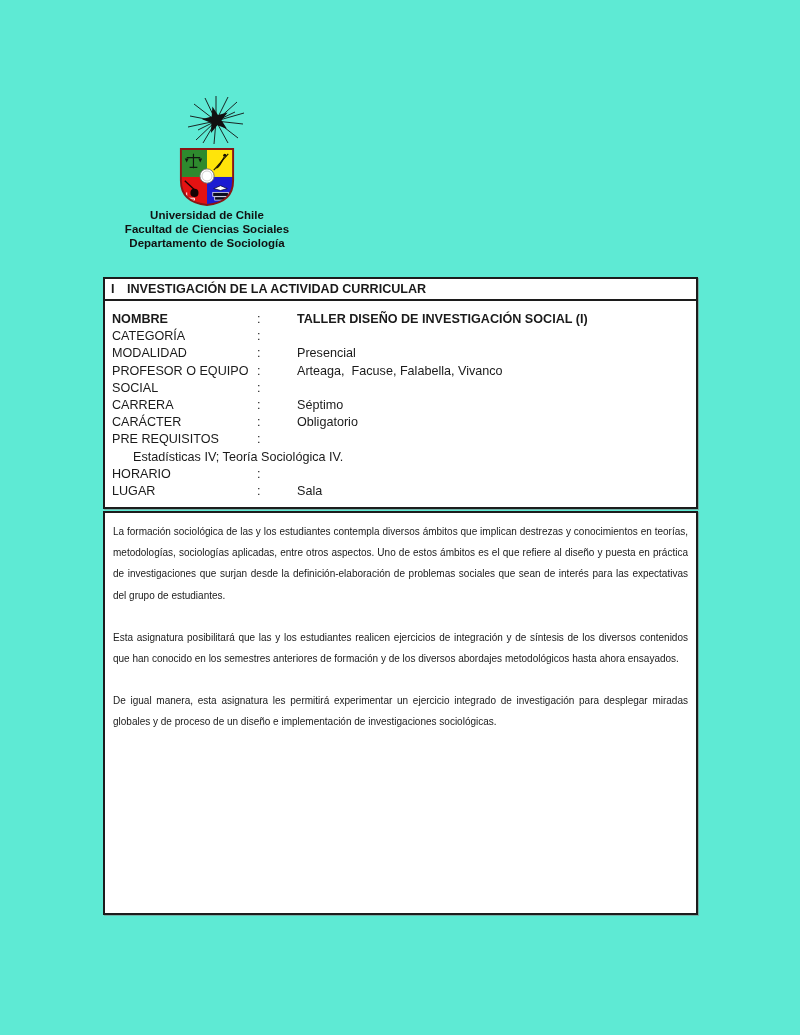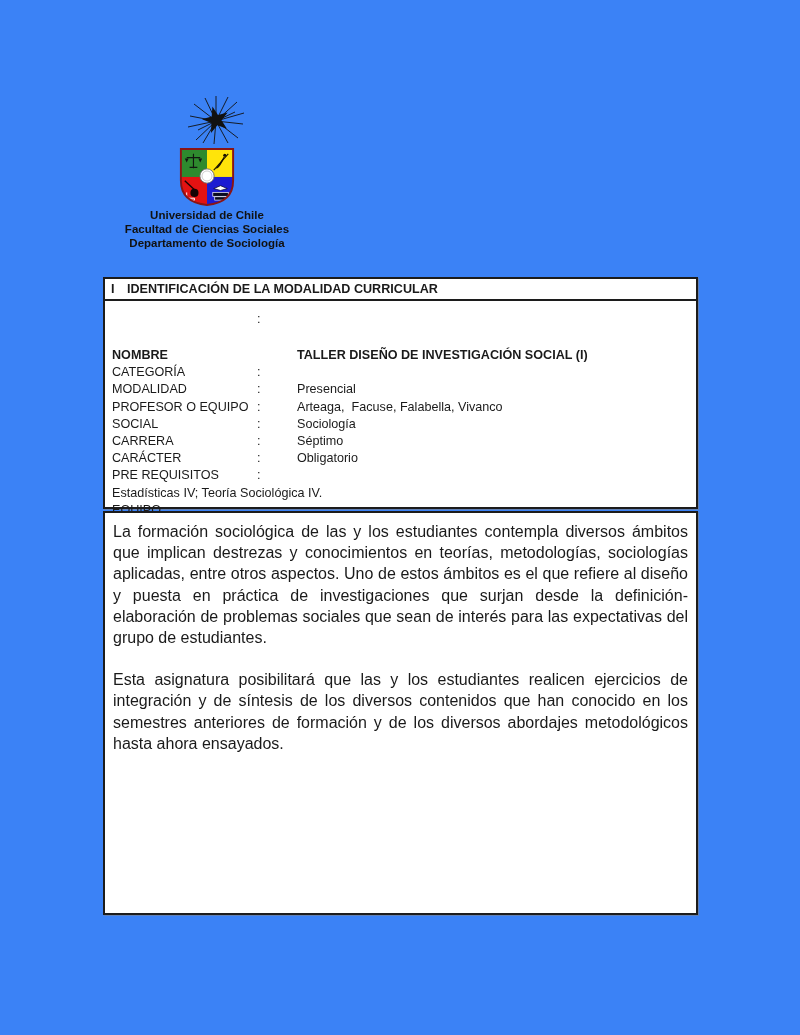--- a/index.html
+++ b/index.html
@@ -1,20 +1,20 @@
 <!DOCTYPE html>
 <html><head>
 <meta charset="utf-8">
 <style>
   html, body { margin: 0; padding: 0; background: #ffffff; }
   .page {
     position: relative;
     width: 800px;
     height: 1035px;
-    background: #3b82f6;
+    background: #5eead4;
     font-family: "Liberation Sans", sans-serif;
     color: #1a1a1a;
     overflow: hidden;
   }
 
   
   .logo {
     position: absolute;
     left: 107px;
     top: 94px;
@@ -50,28 +50,28 @@
   }
   .sec-num { display: inline-block; min-width: 16px; }
   .sec-title { white-space: pre; }
 
   
   .fields { padding: 10px 8px 0 7px; font-size: 12.6px; line-height: 17.2px; }
   .frow { display: flex; }
   .flabel { width: 145px; flex: 0 0 145px; white-space: pre; }
   .fsep   { width: 40px;  flex: 0 0 40px; }
   .fvalue { flex: 1 1 auto; white-space: pre-wrap; }
-  .frow.bold .flabel, .frow.bold .fvalue { font-weight: bold; margin-top: 36px; }
-  .fcont { white-space: pre-wrap; }
+  .frow.bold .flabel, .frow.bold .fvalue { font-weight: bold; }
+  .fcont { white-space: pre-wrap; margin-left: 21px; }
 
   
   .paragraphs { padding: 8px 8px 0 8px; }
   .paragraphs p {
     margin: 0 0 21px 0;
-    font-size: 16px;
+    font-size: 10px;
     line-height: 21.2px;
     text-align: justify;
   }
 </style>
 </head>
 <body>
 
 <div class="page">
 
   <div class="logo">
@@ -138,21 +138,21 @@
       </svg>
     </div>
     <div class="logo-text">
       <div>Universidad de Chile</div>
       <div>Facultad de Ciencias Sociales</div>
       <div>Departamento de Sociología</div>
     </div>
   </div>
 
   <div class="box box1">
-    <div class="box-header"><span class="sec-num">I</span><span class="sec-title">IDENTIFICACIÓN DE LA MODALIDAD CURRICULAR</span></div>
+    <div class="box-header"><span class="sec-num">I</span><span class="sec-title">INVESTIGACIÓN DE LA ACTIVIDAD CURRICULAR</span></div>
     <div class="fields">
       <div class="frow bold">
         <span class="flabel">NOMBRE</span>
           <span class="fsep">:</span>
           <span class="fvalue">TALLER DISEÑO DE INVESTIGACIÓN SOCIAL (I)</span>
       </div>
       <div class="frow">
         <span class="flabel">CATEGORÍA</span>
           <span class="fsep">:</span>
       </div>
@@ -162,51 +162,51 @@
           <span class="fvalue">Presencial</span>
       </div>
       <div class="frow">
         <span class="flabel">PROFESOR O EQUIPO</span>
           <span class="fsep">:</span>
           <span class="fvalue">Arteaga,  Facuse, Falabella, Vivanco</span>
       </div>
       <div class="frow">
         <span class="flabel">SOCIAL</span>
           <span class="fsep">:</span>
-          <span class="fvalue">Sociología</span>
       </div>
       <div class="frow">
         <span class="flabel">CARRERA</span>
           <span class="fsep">:</span>
           <span class="fvalue">Séptimo</span>
       </div>
       <div class="frow">
         <span class="flabel">CARÁCTER</span>
           <span class="fsep">:</span>
           <span class="fvalue">Obligatorio</span>
       </div>
       <div class="frow">
         <span class="flabel">PRE REQUISITOS</span>
           <span class="fsep">:</span>
       </div>
       <div class="frow">
         <span class="fcont">Estadísticas IV; Teoría Sociológica IV.</span>
       </div>
       <div class="frow">
-        <span class="flabel">EQUIPO</span>
+        <span class="flabel">HORARIO</span>
           <span class="fsep">:</span>
       </div>
       <div class="frow">
         <span class="flabel">LUGAR</span>
           <span class="fsep">:</span>
           <span class="fvalue">Sala</span>
       </div>
     </div>
   </div>
 
   <div class="box box2">
     <div class="paragraphs">
       <p>La formación sociológica de las y los estudiantes contempla diversos ámbitos que implican destrezas y conocimientos en teorías, metodologías, sociologías aplicadas, entre otros aspectos. Uno de estos ámbitos es el que refiere al diseño y puesta en práctica de investigaciones que surjan desde la definición-elaboración de problemas sociales que sean de interés para las expectativas del grupo de estudiantes.</p>
       <p>Esta asignatura posibilitará que las y los estudiantes realicen ejercicios de integración y de síntesis de los diversos contenidos que han conocido en los semestres anteriores de formación y de los diversos abordajes metodológicos hasta ahora ensayados.</p>
+      <p>De igual manera, esta asignatura les permitirá experimentar un ejercicio integrado de investigación para desplegar miradas globales y de proceso de un diseño e implementación de investigaciones sociológicas.</p>
     </div>
   </div>
 
 </div>
 
 </body></html>

